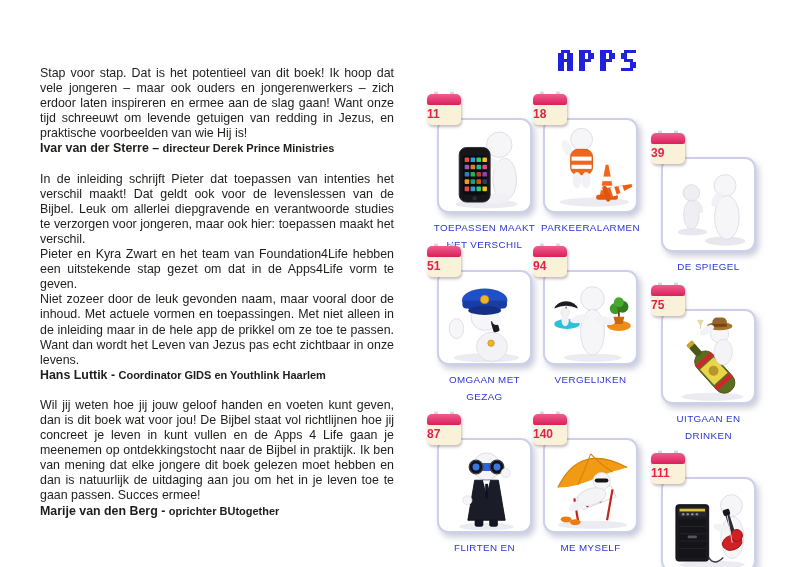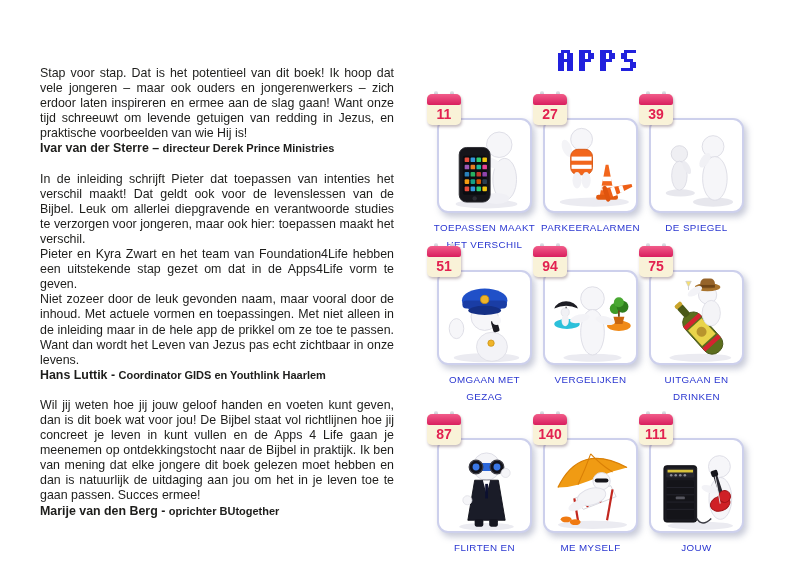--- a/index.html
+++ b/index.html
@@ -19,21 +19,21 @@
   .attribution { font-weight:bold; text-align:left; }
   .attribution .attr-role { font-size:11px; }
 
   
   .right-page { position:absolute; left:420px; top:0; width:374px; height:567px; }
   .apps-title { position:absolute; left:138px; top:50px; }
 
   .apps-grid { position:absolute; left:17px; top:118px; width:328px; height:430px; }
   .app { position:absolute; width:95px; left:0; top:0; }
   .app:nth-child(3n+2) { left:106px; }
-  .app:nth-child(3n)   { left:212px; }
+  .app:nth-child(3n)   { left:224px;margin-top:39px; }
   .app:nth-child(n+4)  { top:152px; }
   .app:nth-child(n+7)  { top:320px; }
 
   .tile {
     width:95px; height:95px; background:#ffffff;
     border:2px solid #cdd0ec; border-radius:11px;
     box-shadow:3px 4px 6px rgba(125,130,165,.42), inset 0 0 0 1.5px #ffffff;
     overflow:hidden; position:relative;
   }
   .tile svg.illus { position:absolute; left:2px; top:2px; }
@@ -50,22 +50,22 @@
     border-radius:5px 5px 2px 2px;
   }
   .calendar .cal-ring {
     position:absolute; top:-3px; width:4px; height:8px;
     background:linear-gradient(#e7e7ec,#9fa2af); border-radius:2px;
   }
   .calendar .cal-ring.r1 { left:7px; }
   .calendar .cal-ring.r2 { left:23px; }
   .calendar .cal-num {
     position:absolute; left:0; top:12px; width:100%; height:19px;
-    color:#e22150; font-weight:bold; font-size:14px;
-    text-align:center; line-height:17px;
+    color:#e22150; font-weight:bold; font-size:12px;
+    line-height:17px;
   }
 
   .app-label {
     position:absolute; top:101px; left:-23px; width:141px;
     text-align:center; color:#2a36d0; font-weight:normal;
     font-size:9.8px; letter-spacing:.4px; line-height:17px;
     font-family:"Liberation Sans", sans-serif;
   }
 
   .hidden-defs { position:absolute; width:0; height:0; overflow:hidden; }
@@ -392,21 +392,21 @@
             <div>TOEPASSEN MAAKT</div>
             <div>HET VERSCHIL</div>
           </div>
   </div>
 
   <div class="app">
     <div class="calendar">
       <div class="cal-ring r1"></div>
       <div class="cal-ring r2"></div>
       <div class="cal-bar"></div>
-      <div class="cal-num">27</div>
+      <div class="cal-num">18</div>
     </div>
     <div class="tile illus-wrap">
       <svg class="illus" width="91" height="91" viewBox="0 0 100 100">
               <use href="#icon-traffic-cones"></use>
             </svg>
     </div>
     <div class="app-label">
             <div>PARKEERALARMEN</div>
           </div>
   </div>

